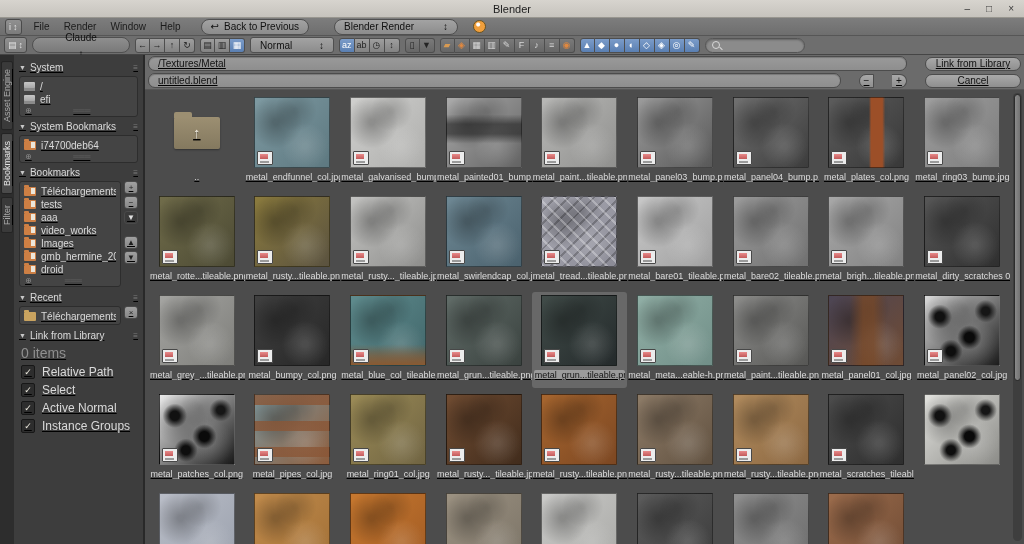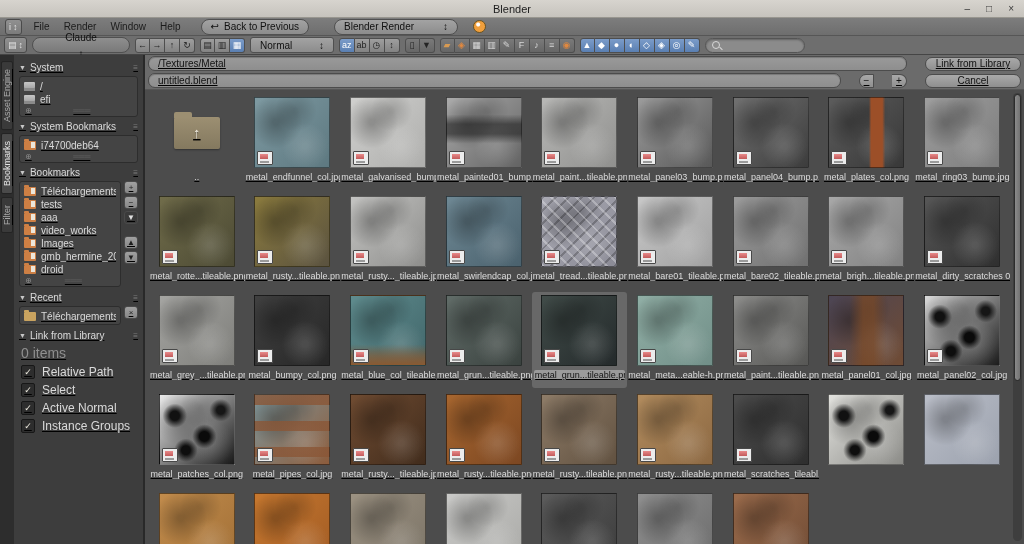--- a/index.html
+++ b/index.html
@@ -541,20 +541,26 @@
             </div>
             <div class="flabel">metal_patches_col.png</div>
           </div>
           <div class="cell">
             <div class="thumb" style="background: repeating-linear-gradient(rgba(138, 86, 54, 0.8) 0px, rgba(138, 86, 54, 0.8) 10px, transparent 10px, transparent 26px), radial-gradient(circle at 28% 35%, rgba(0, 0, 0, 0.28) 4%, transparent 38%), radial-gradient(circle at 68% 70%, rgba(255, 255, 255, 0.14) 4%, transparent 34%), radial-gradient(circle at 55% 18%, rgba(0, 0, 0, 0.18) 3%, transparent 30%), linear-gradient(135deg, rgb(127, 151, 156), rgb(140, 92, 60));">
               <span class="badge"></span>
             </div>
             <div class="flabel">metal_pipes_col.jpg</div>
           </div>
           <div class="cell">
+            <div class="thumb" style="background: radial-gradient(circle at 28% 35%, rgba(0, 0, 0, 0.28) 4%, transparent 38%), radial-gradient(circle at 68% 70%, rgba(255, 255, 255, 0.14) 4%, transparent 34%), radial-gradient(circle at 55% 18%, rgba(0, 0, 0, 0.18) 3%, transparent 30%), linear-gradient(135deg, rgb(156, 140, 87), rgb(112, 100, 66));">
+              <span class="badge"></span>
+            </div>
+            <div class="flabel">metal_ring01_col.jpg</div>
+          </div>
+          <div class="cell">
             <div class="thumb" style="background: radial-gradient(circle at 28% 35%, rgba(0, 0, 0, 0.28) 4%, transparent 38%), radial-gradient(circle at 68% 70%, rgba(255, 255, 255, 0.14) 4%, transparent 34%), radial-gradient(circle at 55% 18%, rgba(0, 0, 0, 0.18) 3%, transparent 30%), linear-gradient(135deg, rgb(112, 76, 50), rgb(65, 44, 28));">
               <span class="badge"></span>
             </div>
             <div class="flabel">metal_rusty..._tileable.jpg</div>
           </div>
           <div class="cell">
             <div class="thumb" style="background: radial-gradient(circle at 28% 35%, rgba(0, 0, 0, 0.28) 4%, transparent 38%), radial-gradient(circle at 68% 70%, rgba(255, 255, 255, 0.14) 4%, transparent 34%), radial-gradient(circle at 55% 18%, rgba(0, 0, 0, 0.18) 3%, transparent 30%), linear-gradient(135deg, rgb(167, 102, 47), rgb(124, 71, 34));">
               <span class="badge"></span>
             </div>
             <div class="flabel">metal_rusty...tileable.png</div>

